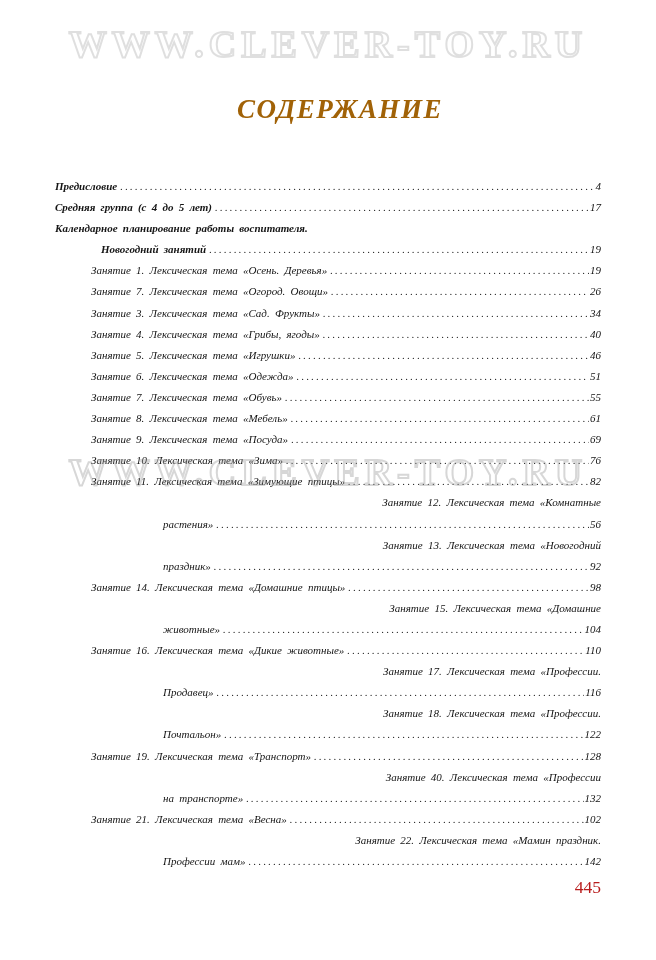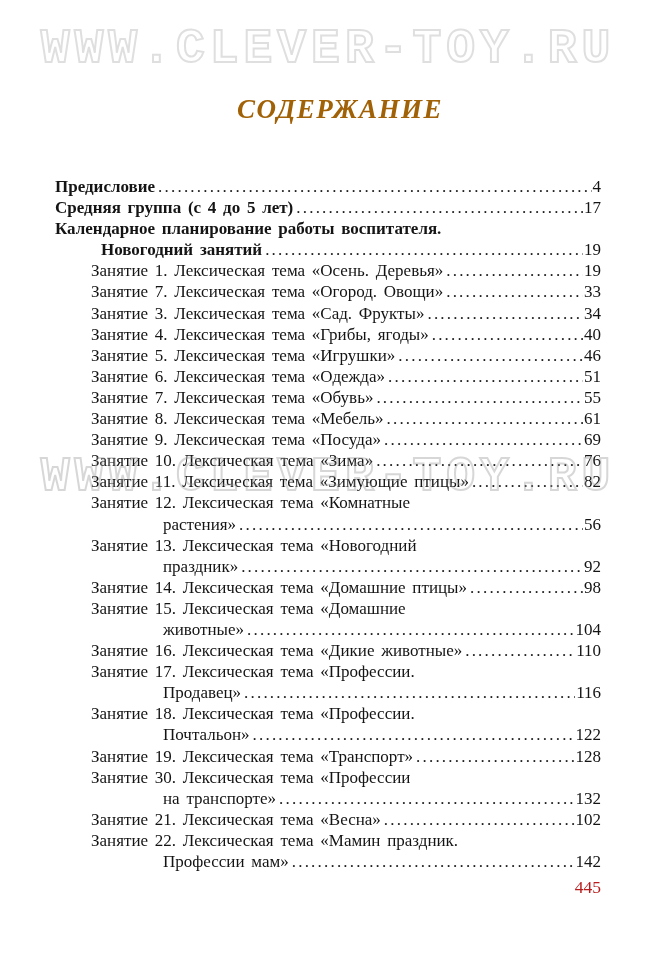--- a/index.html
+++ b/index.html
@@ -33,26 +33,27 @@
     position: absolute;
     top: 176px;
     left: 55px;
     width: 546px;
   }
   .toc-line {
     display: flex;
     align-items: baseline;
     height: 21.1px;
     line-height: 21.1px;
-    font-size: 17px;
+    font-size: 11px;
     word-spacing: 2.5px;
     white-space: nowrap;
+    font-style: italic;
   }
   .toc-line.bold { font-weight: bold; }
-  .toc-line.indent-1 { padding-left: 36px; }
+  .toc-line.indent-1 { padding-left: 36px; justify-content: flex-end; }
   .toc-line.indent-2 { padding-left: 46px; }
   .toc-line.indent-3 { padding-left: 108px; align-items: center; }
   .entry-text { flex: 0 0 auto; }
   .leader {
     flex: 1 1 auto;
     overflow: hidden;
     white-space: nowrap;
     margin: 0 1px 0 3px;
     letter-spacing: 2.2px;
     font-weight: normal;
@@ -75,23 +76,23 @@
     text-align: right;
     font-size: 17.5px;
     color: #b91c1c;
   }
   .watermark {
     position: absolute;
     left: 50%;
     transform: translateX(-50%);
     white-space: nowrap;
     pointer-events: none;
-    font-family: Liberation Mono, monospace;
+    font-family: Liberation Serif, serif;
     font-weight: bold;
-    font-size: 48px;
+    font-size: 38px;
     letter-spacing: 5px;
     color: transparent;
     -webkit-text-stroke: 2px rgba(150,150,150,0.38);
     z-index: 5;
   }
   .watermark-top {
     top: 22px;
     -webkit-text-stroke: 2px rgba(150,150,150,0.30);
   }
   .watermark-middle {
@@ -126,21 +127,21 @@
         <span class="page-ref">19</span>
       </div>
       <div class="toc-line indent-1">
         <span class="entry-text">Занятие 1. Лексическая тема «Осень. Деревья»</span>
         <span class="leader"></span>
         <span class="page-ref">19</span>
       </div>
       <div class="toc-line indent-1">
         <span class="entry-text">Занятие 7. Лексическая тема «Огород. Овощи»</span>
         <span class="leader"></span>
-        <span class="page-ref">33</span>
+        <span class="page-ref">26</span>
       </div>
       <div class="toc-line indent-1">
         <span class="entry-text">Занятие 3. Лексическая тема «Сад. Фрукты»</span>
         <span class="leader"></span>
         <span class="page-ref">34</span>
       </div>
       <div class="toc-line indent-1">
         <span class="entry-text">Занятие 4. Лексическая тема «Грибы, ягоды»</span>
         <span class="leader"></span>
         <span class="page-ref">40</span>
@@ -229,21 +230,21 @@
         <span class="entry-text">Почтальон»</span>
         <span class="leader"></span>
         <span class="page-ref">122</span>
       </div>
       <div class="toc-line indent-1">
         <span class="entry-text">Занятие 19. Лексическая тема «Транспорт»</span>
         <span class="leader"></span>
         <span class="page-ref">128</span>
       </div>
       <div class="toc-line indent-1">
-        <span class="entry-text">Занятие 30. Лексическая тема «Профессии</span>
+        <span class="entry-text">Занятие 40. Лексическая тема «Профессии</span>
       </div>
       <div class="toc-line indent-3">
         <span class="entry-text">на транспорте»</span>
         <span class="leader"></span>
         <span class="page-ref">132</span>
       </div>
       <div class="toc-line indent-1">
         <span class="entry-text">Занятие 21. Лексическая тема «Весна»</span>
         <span class="leader"></span>
         <span class="page-ref">102</span>

